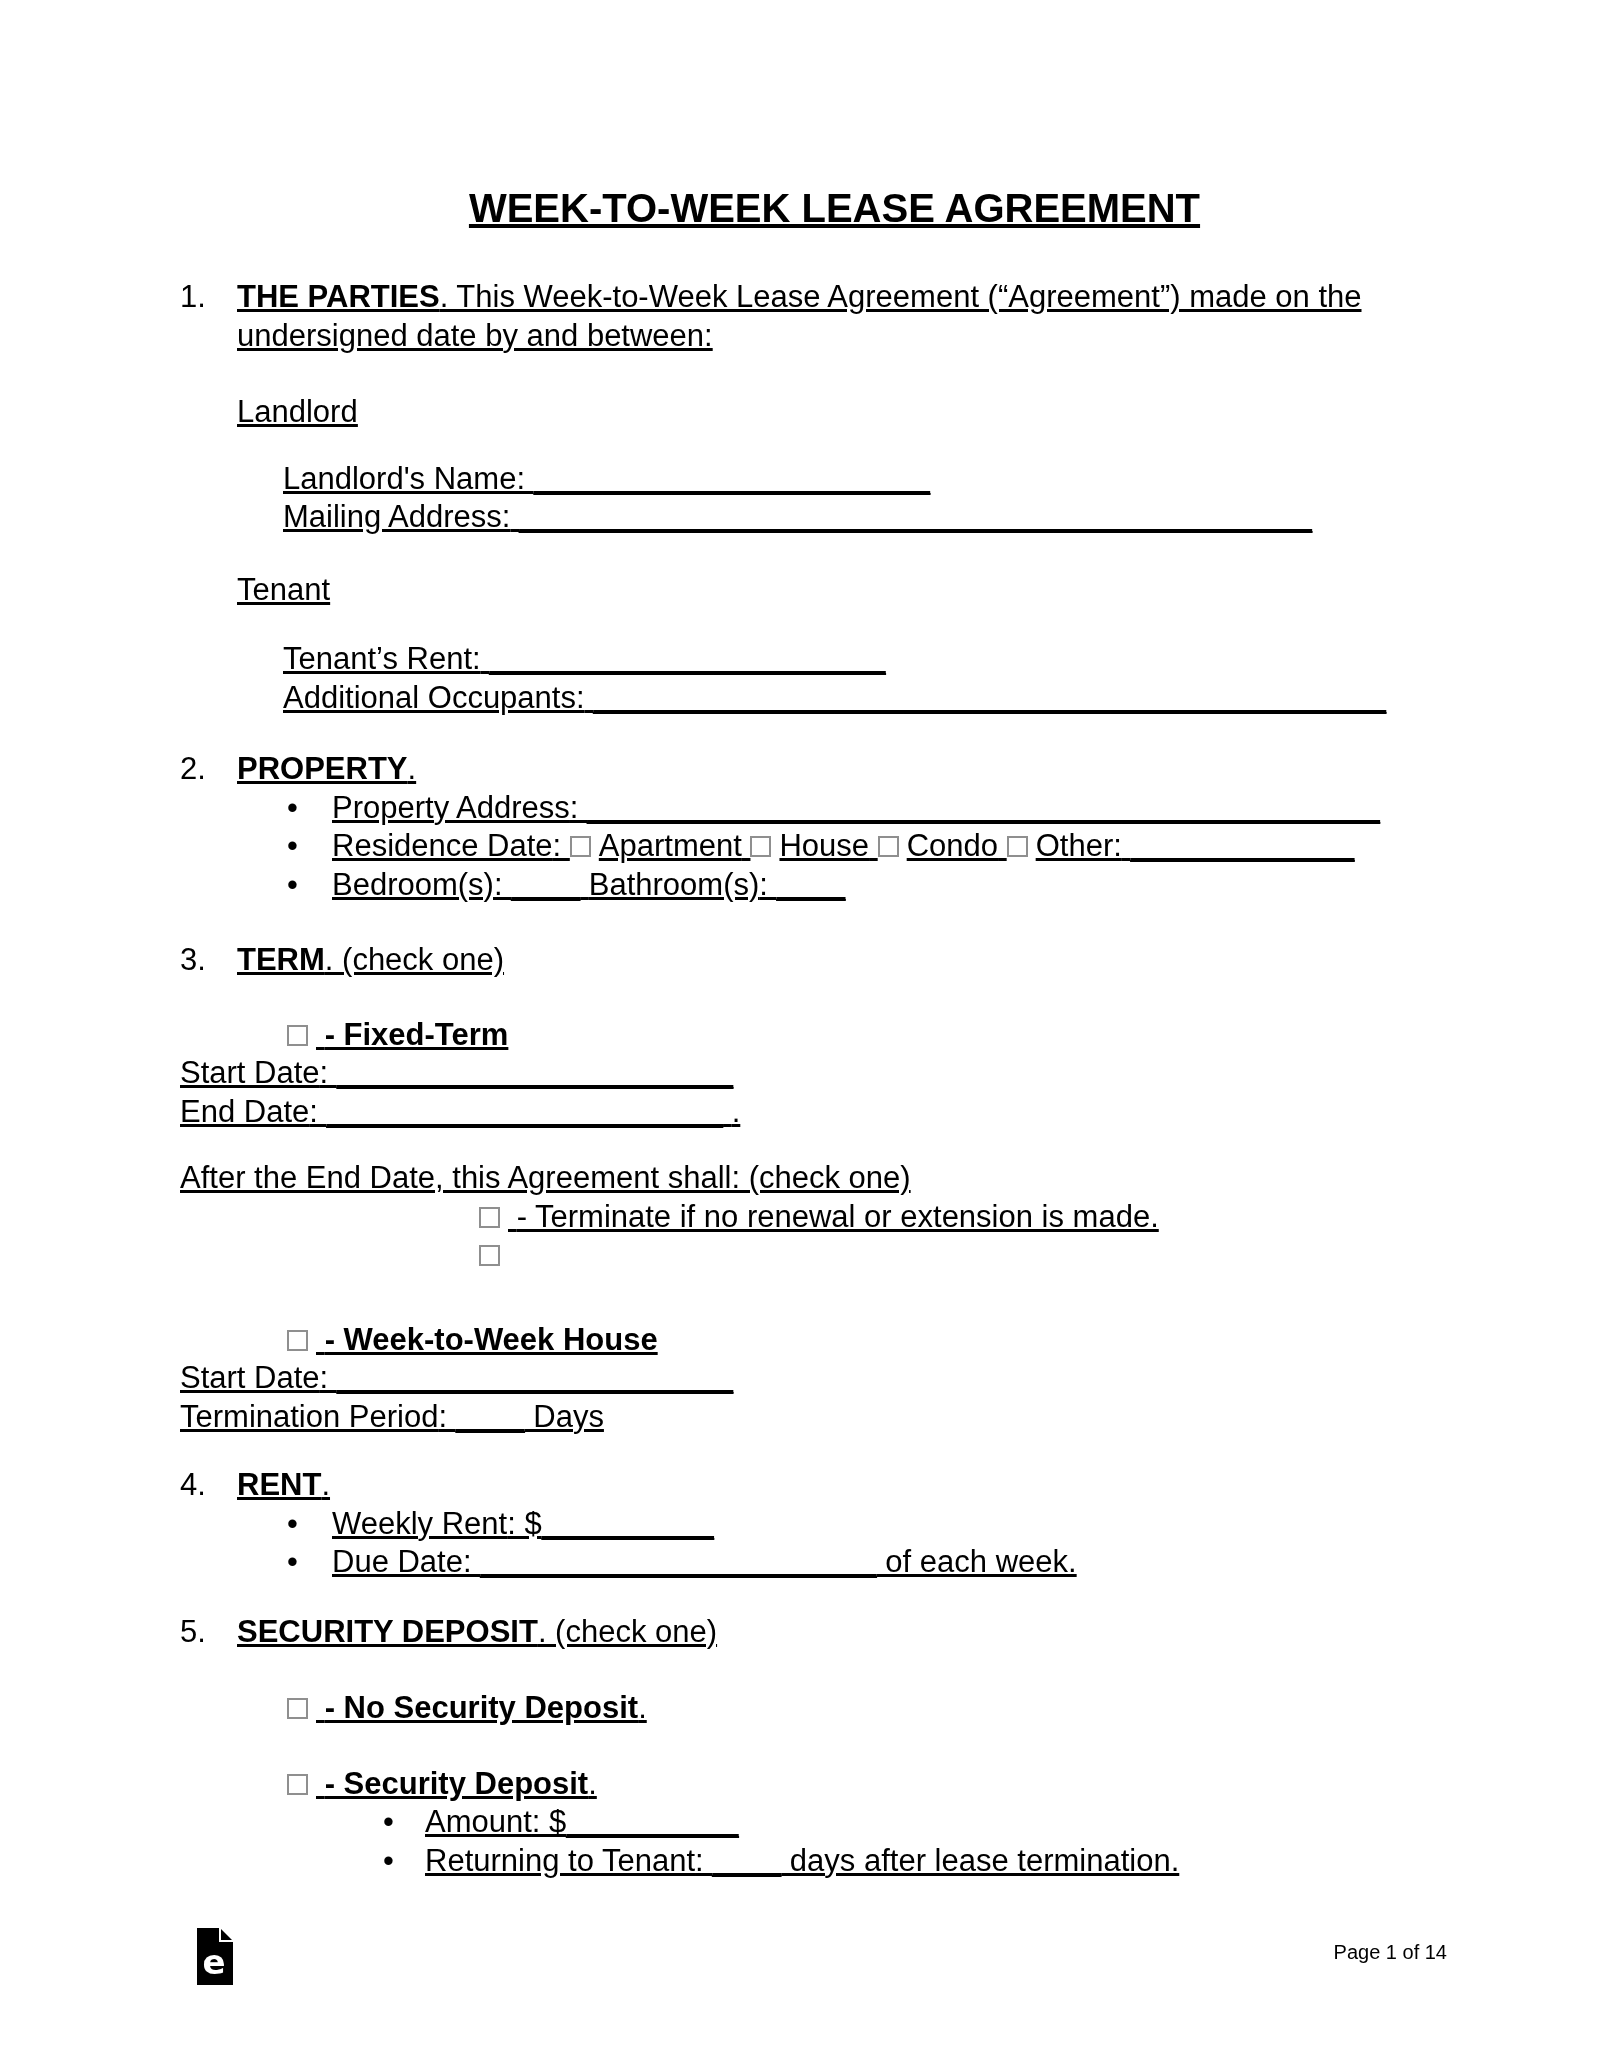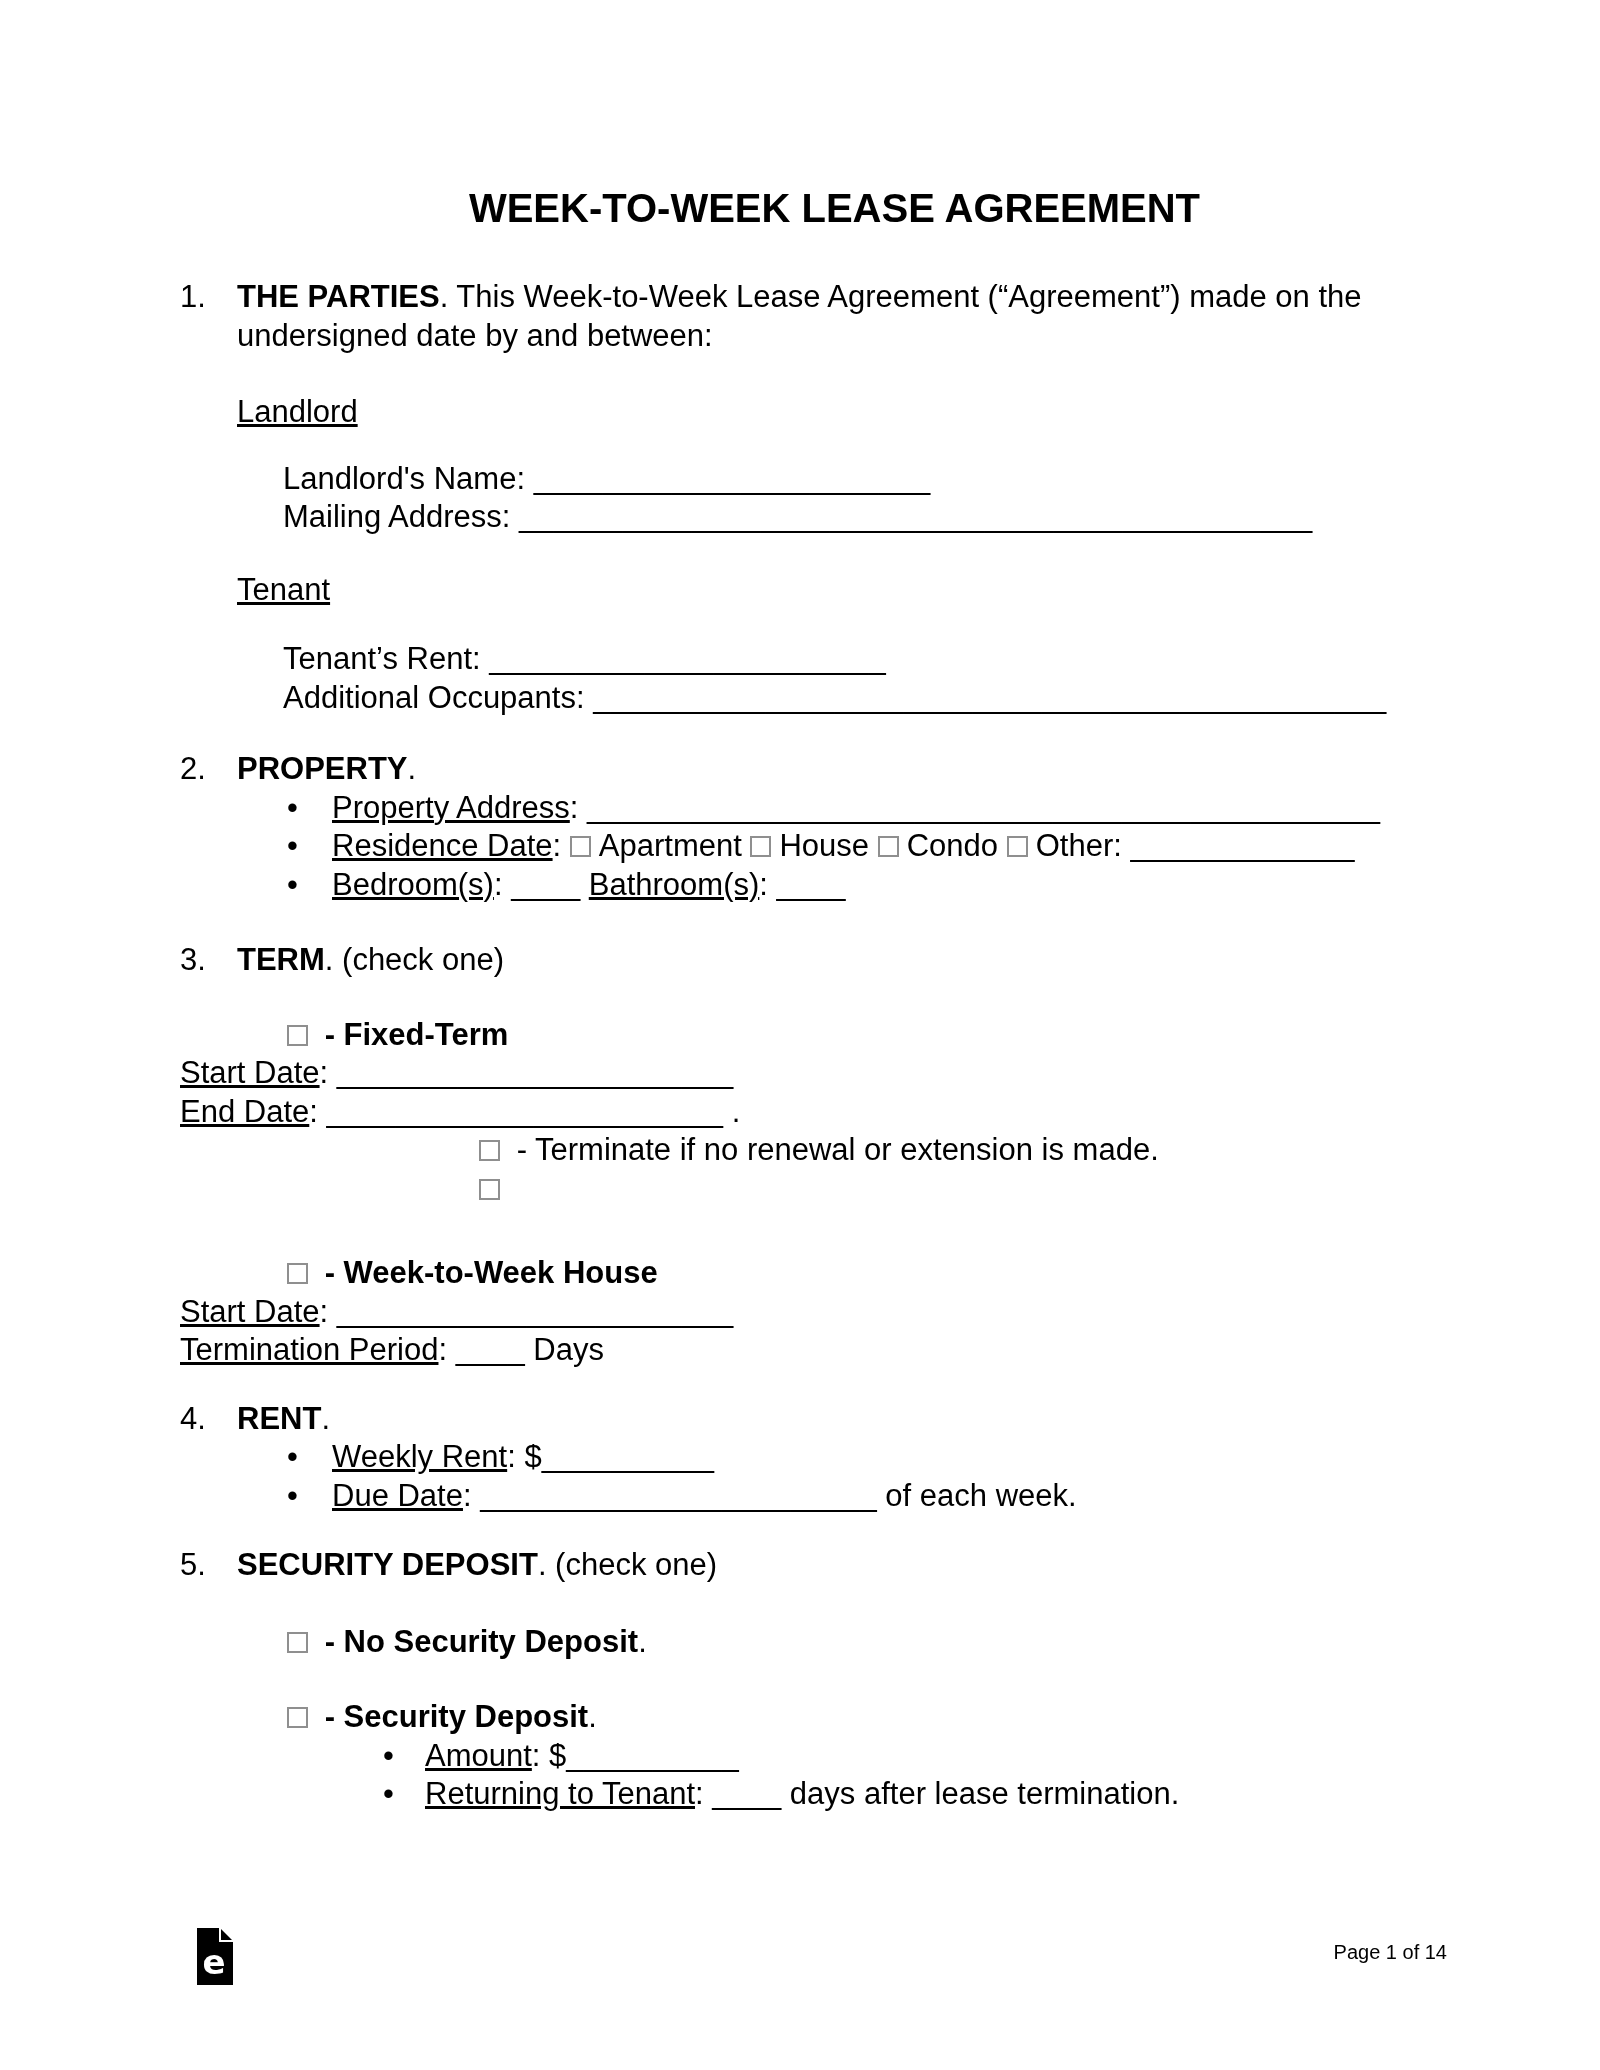--- a/index.html
+++ b/index.html
@@ -7,20 +7,21 @@
     position:relative;
     width:1600px;height:2070px;
     background:#ffffff;
     box-sizing:border-box;
     padding:0 111px 0 180px;
     font-family:"Liberation Sans", sans-serif;
     font-size:31px;
     line-height:38.5px;
     color:#000000;
     overflow:hidden;
+    text-decoration:underline;
   }
   p{margin:0;}
   .title{
     margin:184px 0 0 0;
     text-align:center;
     font-size:40px;
     line-height:48px;
     font-weight:bold;
   }
   .b{font-weight:bold;}
@@ -109,20 +110,21 @@
 
   <p class="sec mt37"><span class="num">3.</span><span class="b">TERM</span><span>. (check one)</span></p>
 
   <p class="cbl1 mt36"><span class="cb"></span>
     <span class="b">- Fixed-Term</span>
   </p>
   <p class="dates"><span class="u">Start Date</span><span>: </span><span class="blank">_______________________</span></p>
   <p class="dates"><span class="u">End Date</span><span>: </span><span class="blank">_______________________</span>
     <span>.</span></p>
 
+  <p class="dates mt28">After the End Date, this Agreement shall: (check one)</p>
 
   <p class="cbl2"><span class="cb"></span>
     <span>- Terminate if no renewal or extension is made.</span>
   </p>
   <p class="cbl2"><span class="cb"></span>
   </p>
 
   <p class="cbl1 mt46"><span class="cb"></span>
     <span class="b">- Week-to-Week House</span>
   </p>

